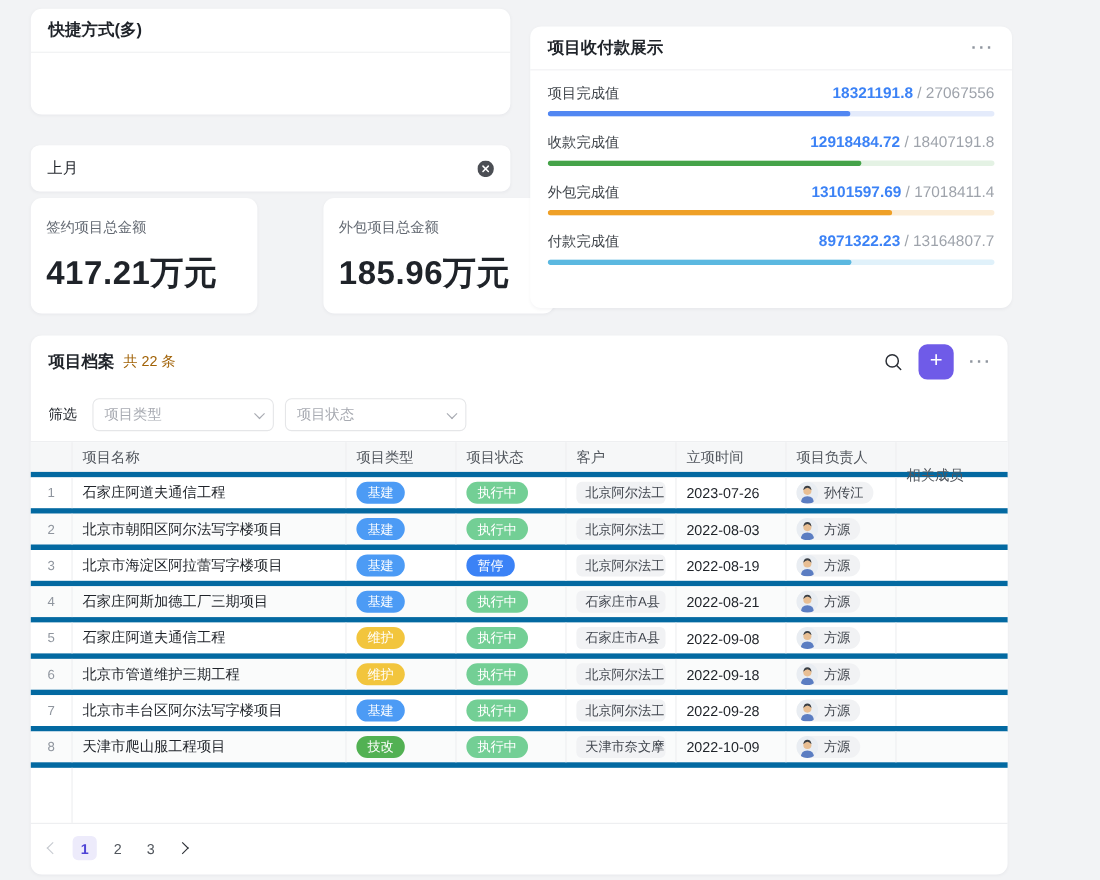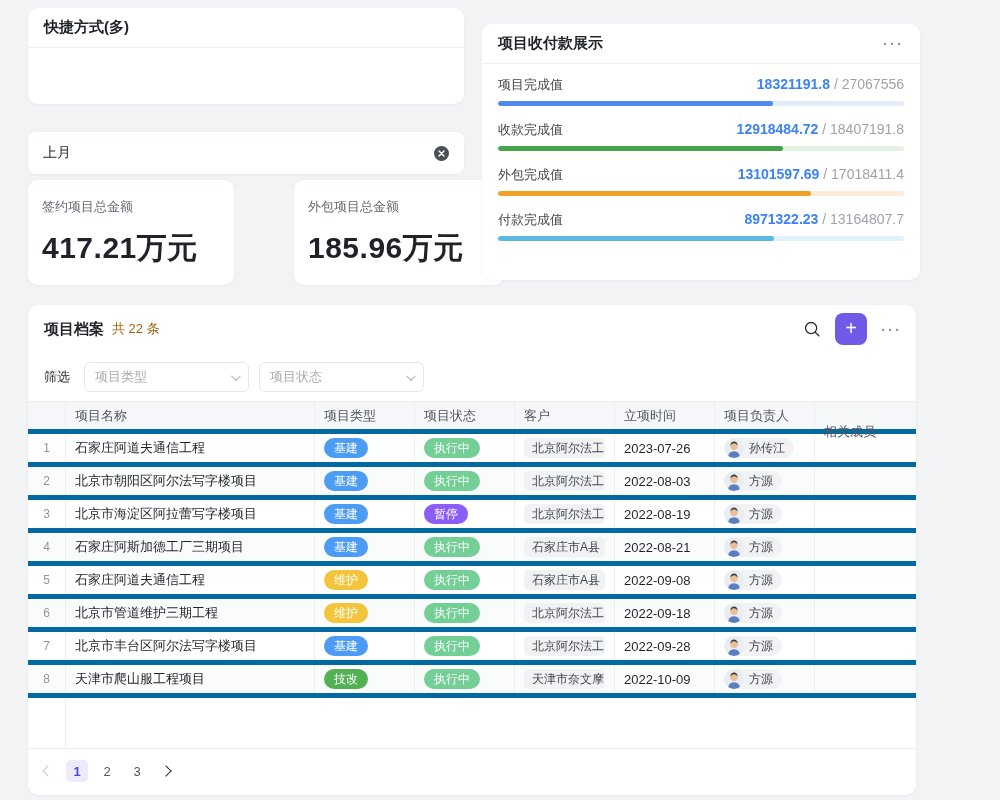--- a/index.html
+++ b/index.html
@@ -264,21 +264,21 @@
           </div>
           <div class="cell c-100 c-last"></div>
         </div>
         <div class="t-row t-body-row">
           <div class="cell c-num">3</div>
           <div class="cell c-name">北京市海淀区阿拉蕾写字楼项目</div>
           <div class="cell c-100">
             <span class="pill" style="background: rgb(76, 155, 245);">基建</span>
           </div>
           <div class="cell c-100">
-            <span class="pill" style="background: #8b5cf6;">暂停</span>
+            <span class="pill" style="background: #3b82f6;">暂停</span>
           </div>
           <div class="cell c-100">
             <span class="tag">北京阿尔法工</span>
           </div>
           <div class="cell c-100">2022-08-19</div>
           <div class="cell c-100">
             <span class="owner-chip">
               <span class="avatar"><svg width="20" height="20" viewBox="0 0 20 20">
                   <circle cx="10" cy="10" r="10" fill="#E9EDF2"></circle>
                   <circle cx="10" cy="8.2" r="3.7" fill="#E8BE93"></circle>

